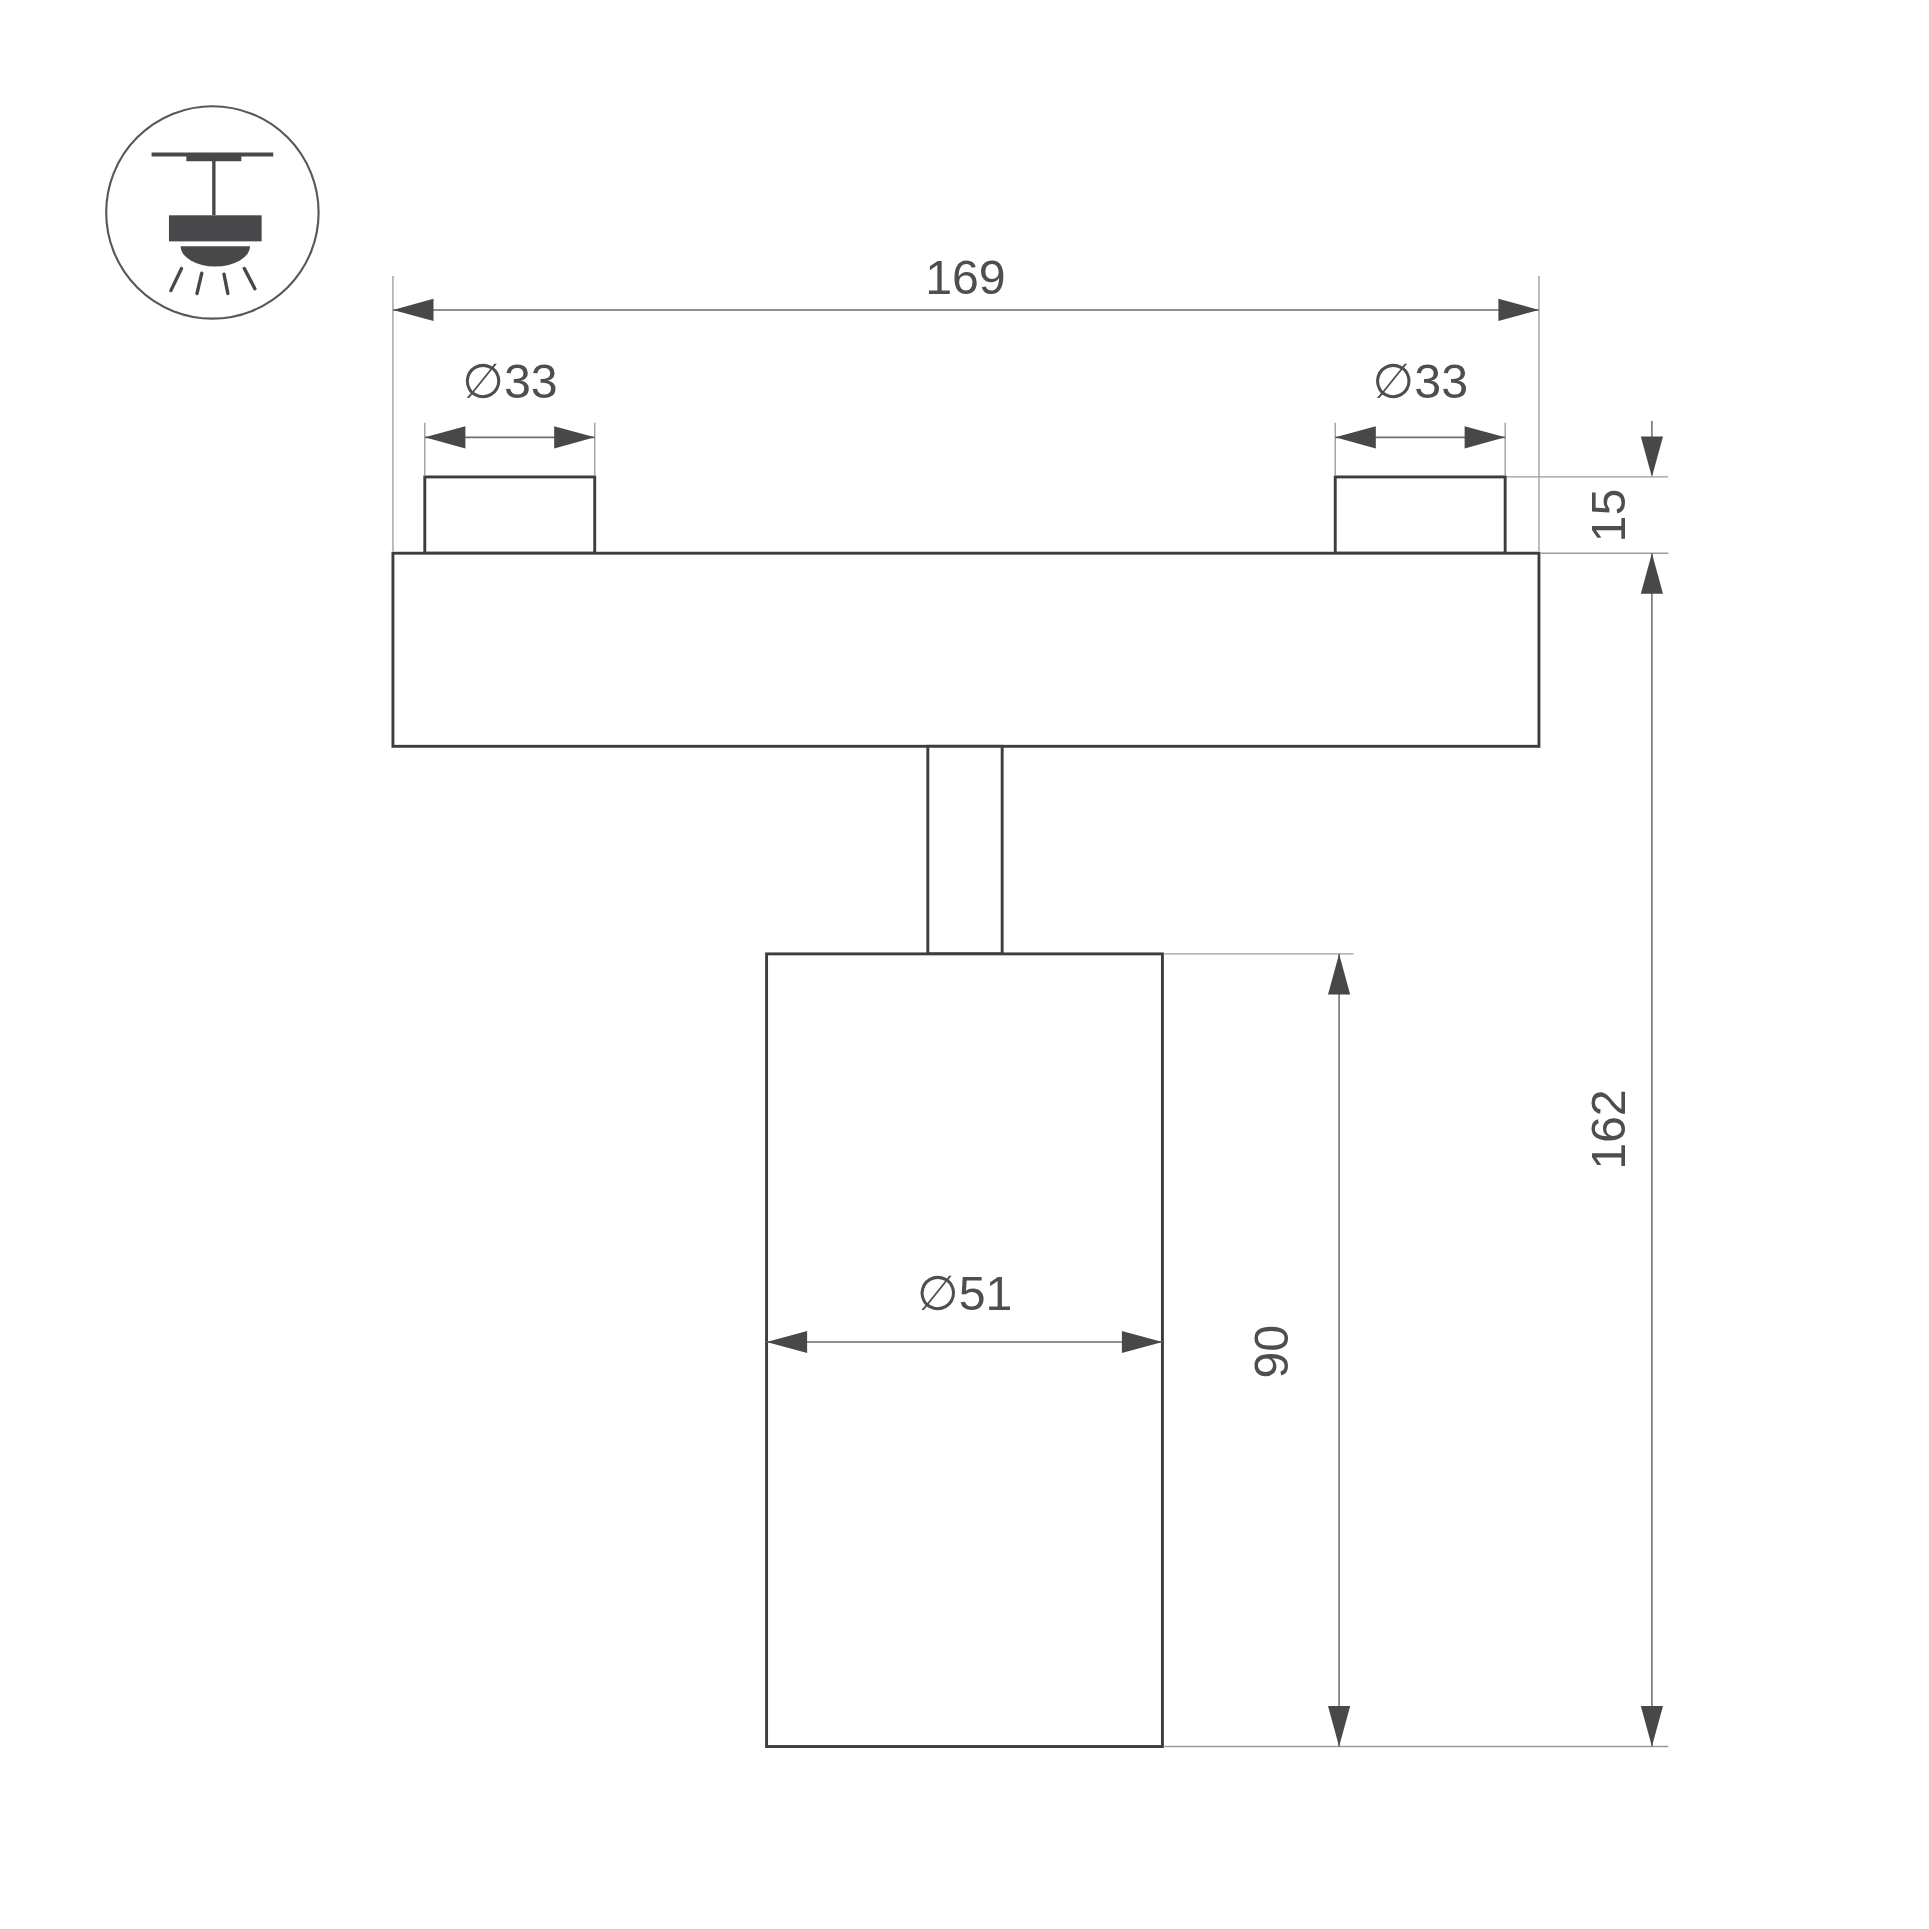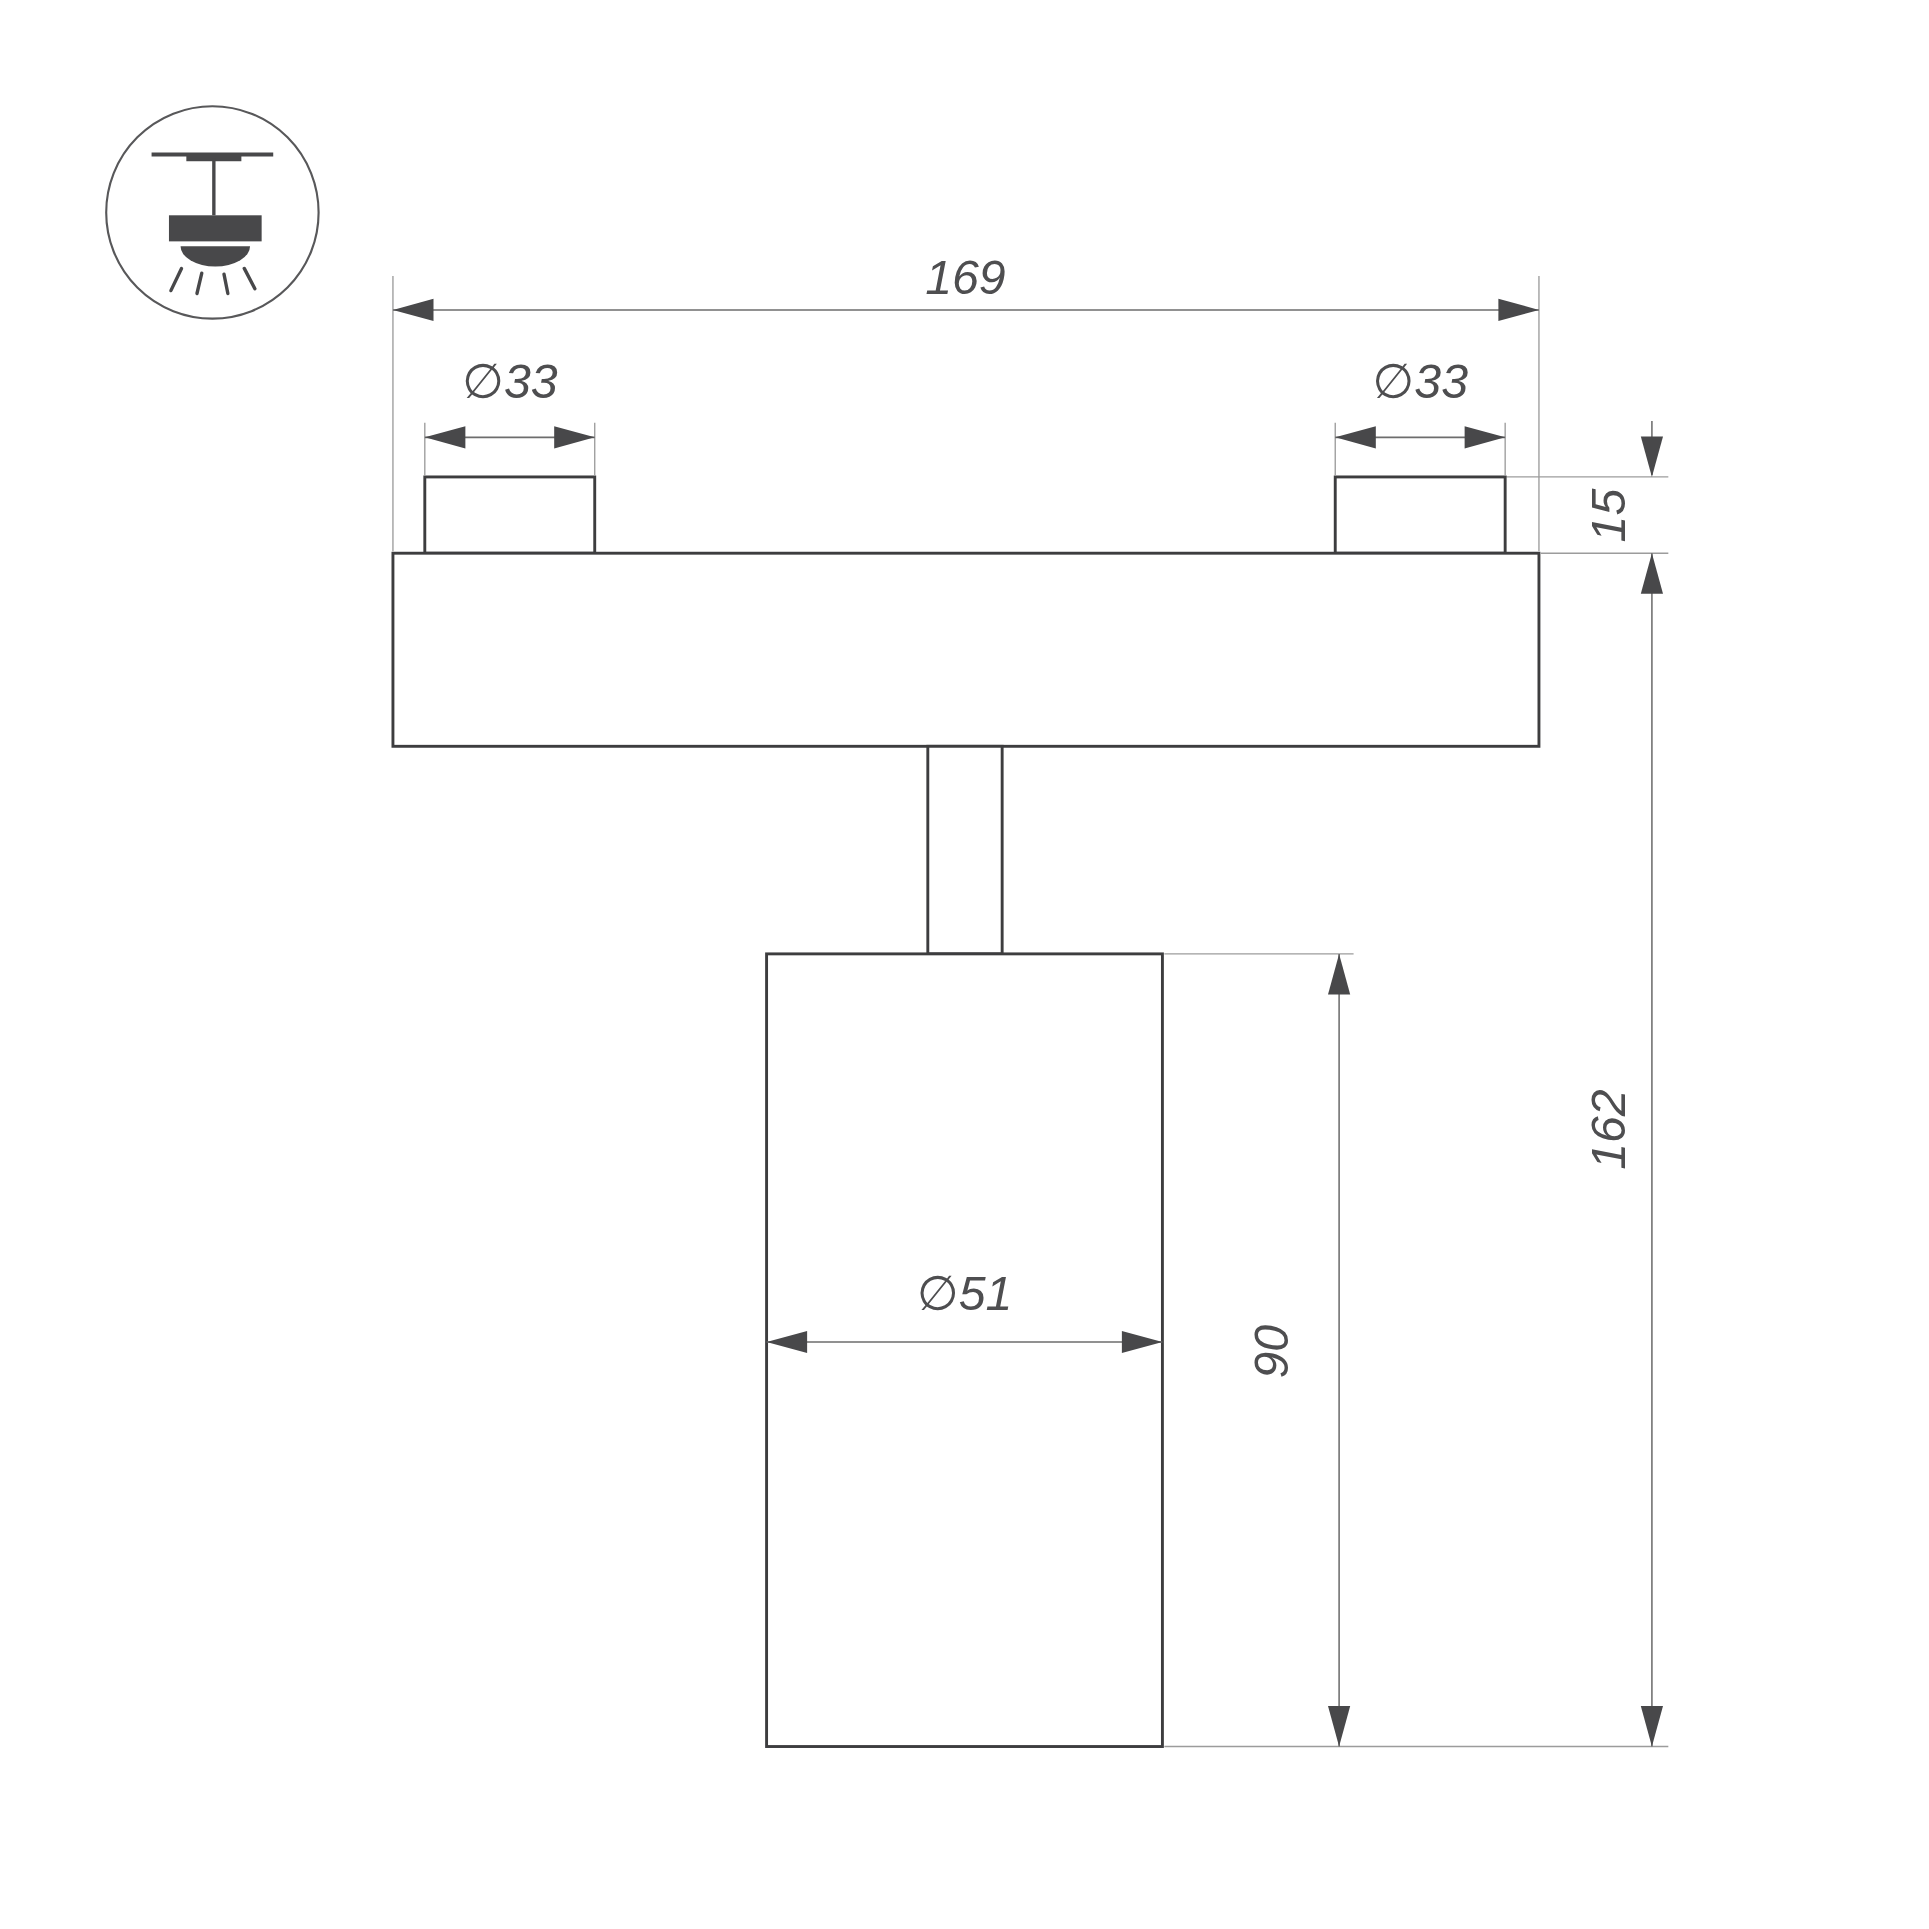--- a/index.html
+++ b/index.html
@@ -6,21 +6,20 @@
     margin: 0;
     padding: 0;
     background: #ffffff;
   }
   .canvas {
     position: relative;
     width: 1752px;
     height: 1929px;
     background: var(--background, #ffffff);
     overflow: hidden;
-    font-style: italic;
   }
   svg { display: block; }
   .obj {
     fill: #ffffff;
     stroke: var(--outline, #3d3d3f);
     stroke-width: 3;
     stroke-linejoin: miter;
   }
   .ext {
     stroke: var(--extension-line, #9c9c9c);

